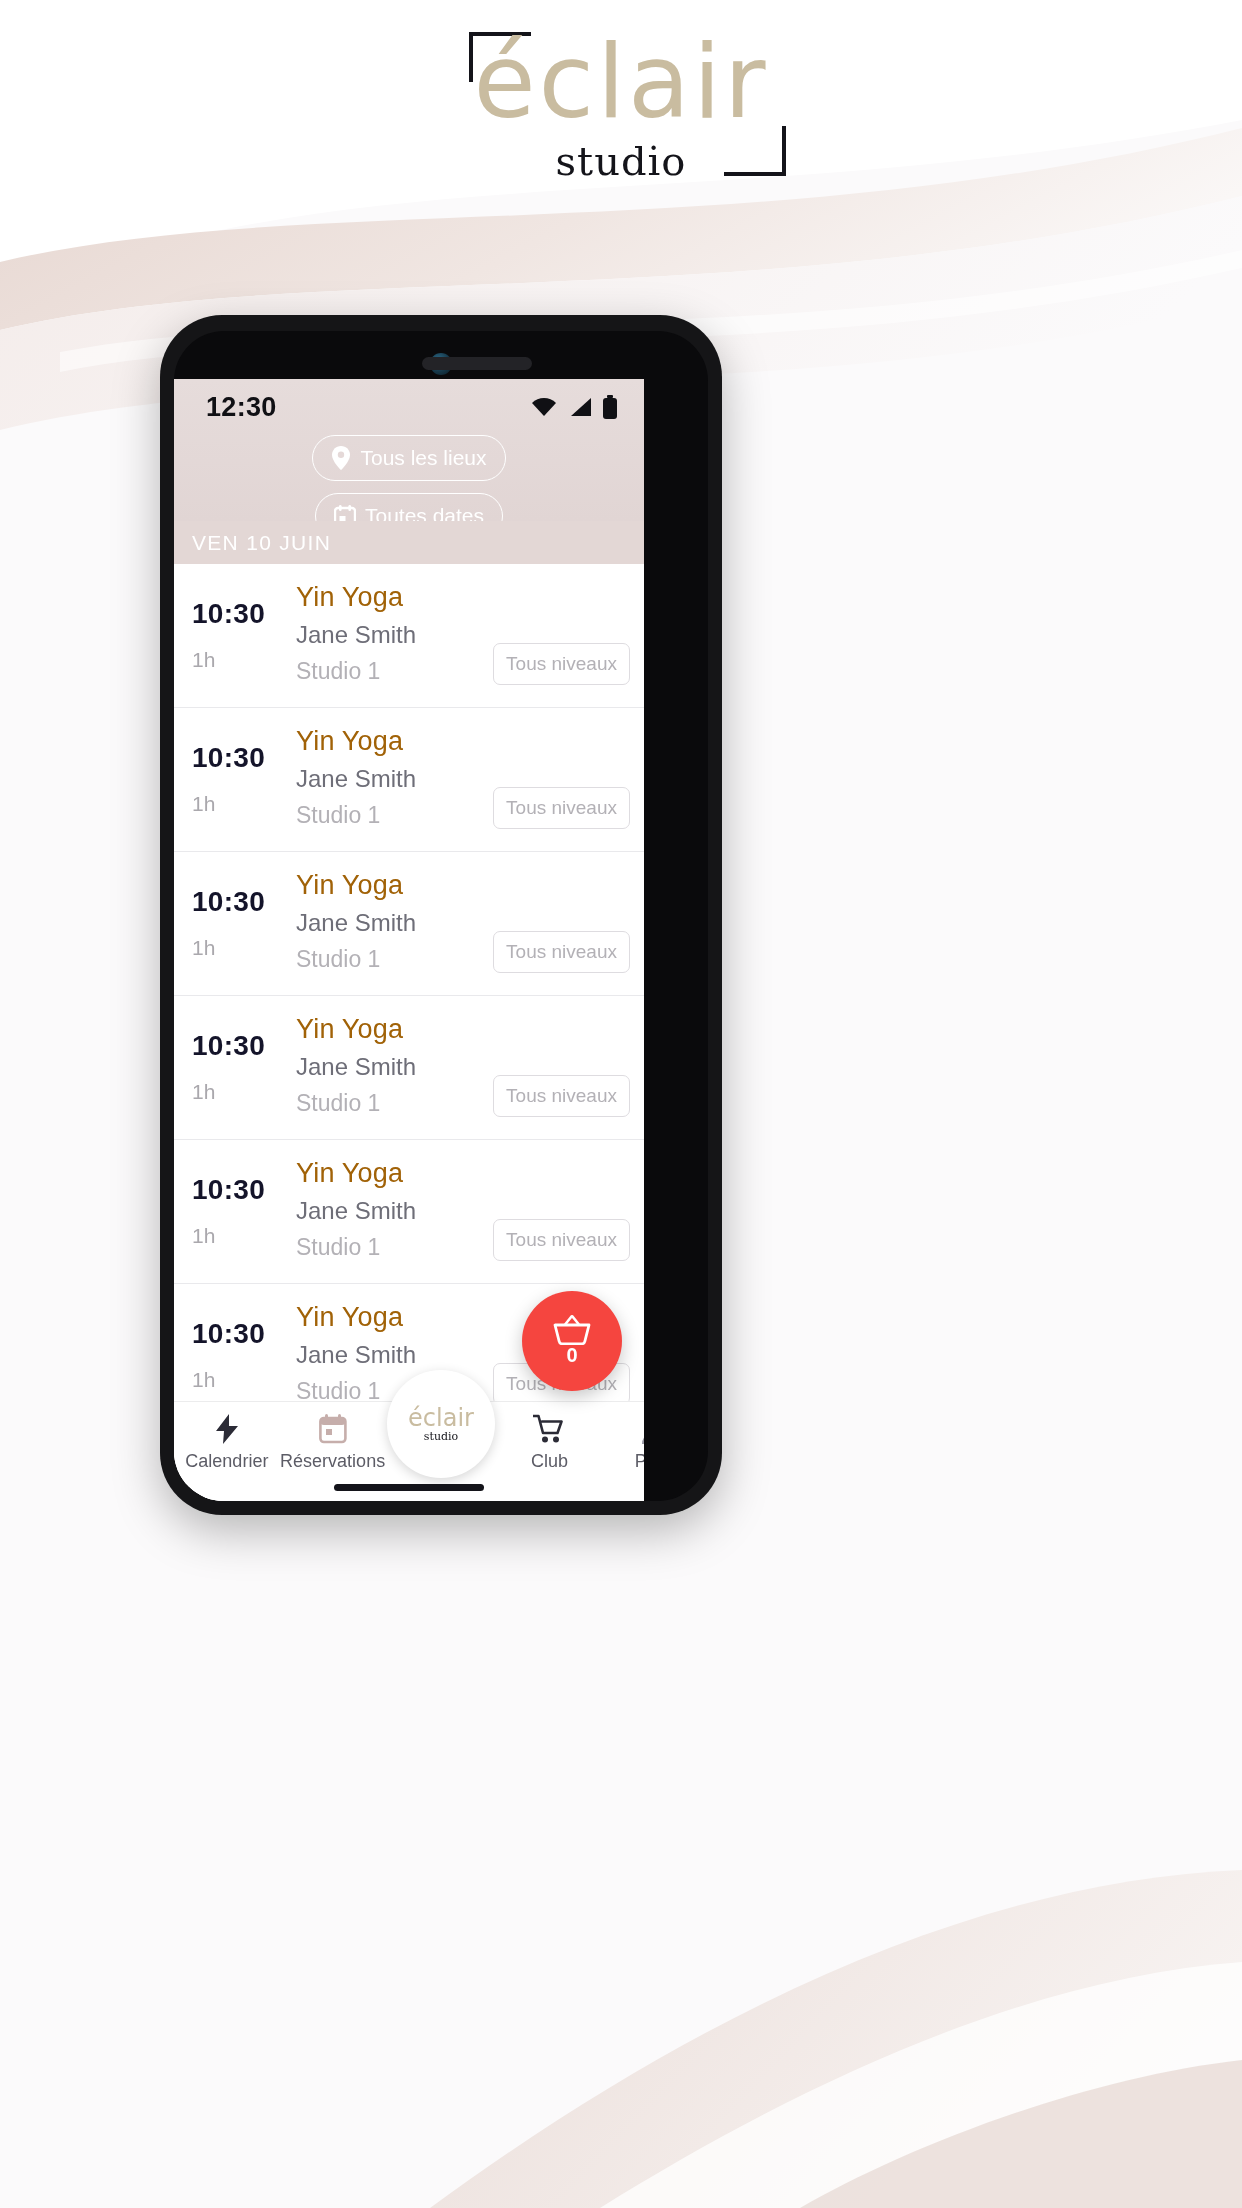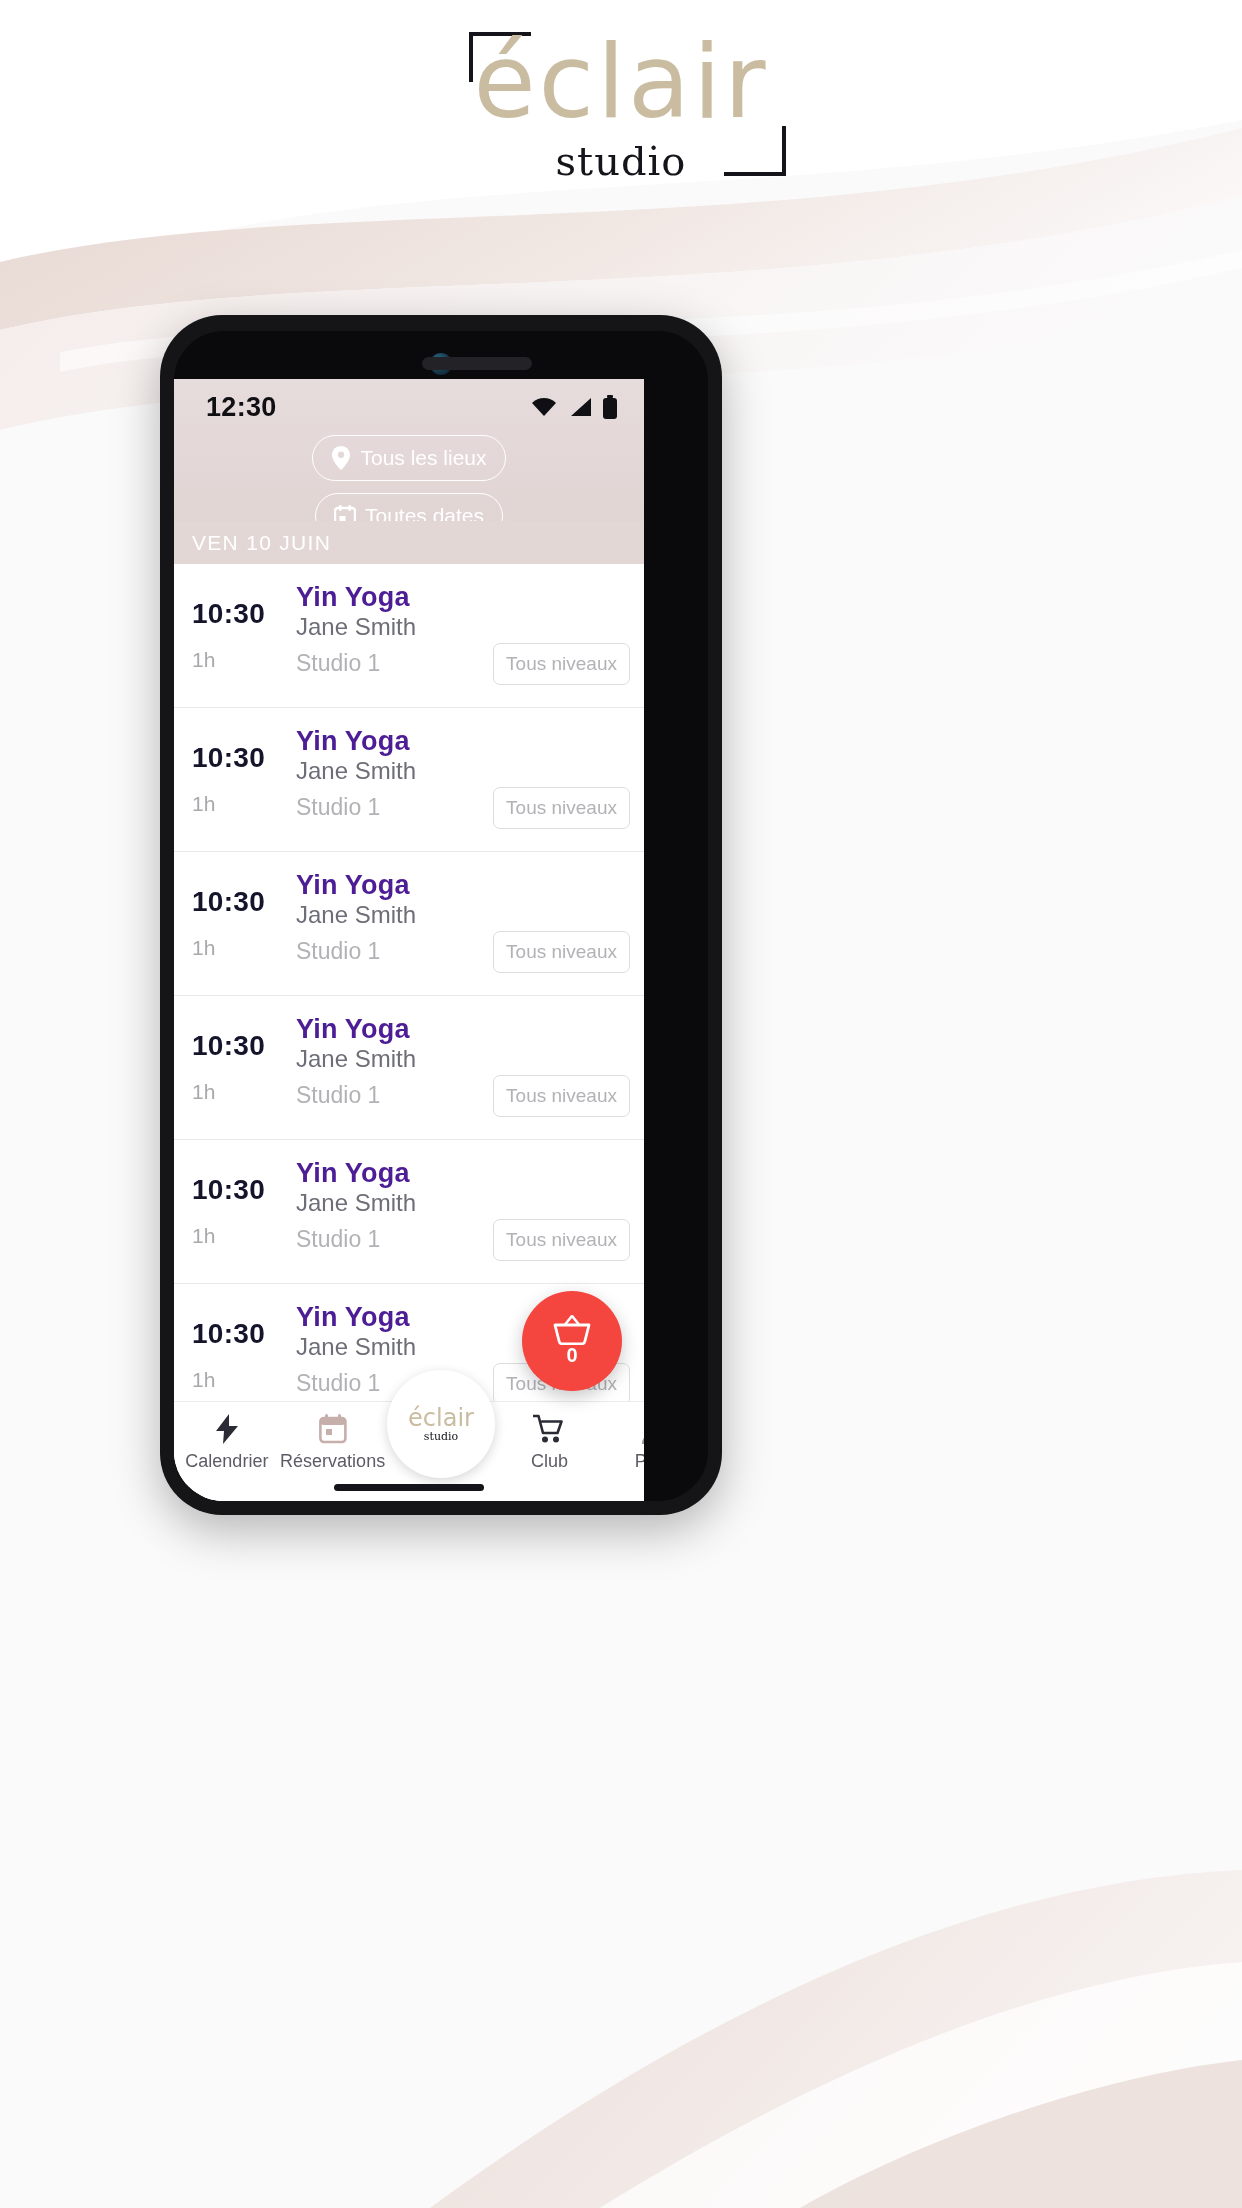--- a/index.html
+++ b/index.html
@@ -102,22 +102,22 @@
   .row {
     height:144px; border-bottom:1.5px solid #e9e9ec;
     display:flex; align-items:stretch; padding:0 14px 0 0; position:relative;
   }
   .row-left {
     width:122px; padding-left:18px; padding-top:26px;margin-top:8px;
   }
   .row-time { font-size:28px; font-weight:700; color:#14142a; letter-spacing:.3px; }
   .row-dur  { font-size:21px; color:#aaa8ad; margin-top:18px; }
   .row-mid  { flex:1; padding-top:18px; }
-  .row-title { font-size:27px; font-weight:700; color:#4c1d95; letter-spacing:.2px; }
-  .row-teacher { font-size:24px; color:#6e6e78; margin-top:0; }
+  .row-title { font-size:27px; font-weight:400; color:#a16207; letter-spacing:.2px; }
+  .row-teacher { font-size:24px; color:#6e6e78; margin-top:8px; }
   .row-room { font-size:23px; color:#b3b1b6; margin-top:9px; }
   .row-right { width:150px; display:flex; align-items:flex-end; justify-content:flex-end;
                padding-bottom:22px; }
   .level-badge {
     border:1.4px solid #dedce0; border-radius:7px;
     padding:9px 12px; font-size:19px; color:#b3b1b6; white-space:nowrap;
   }
 
   
   #fab {

